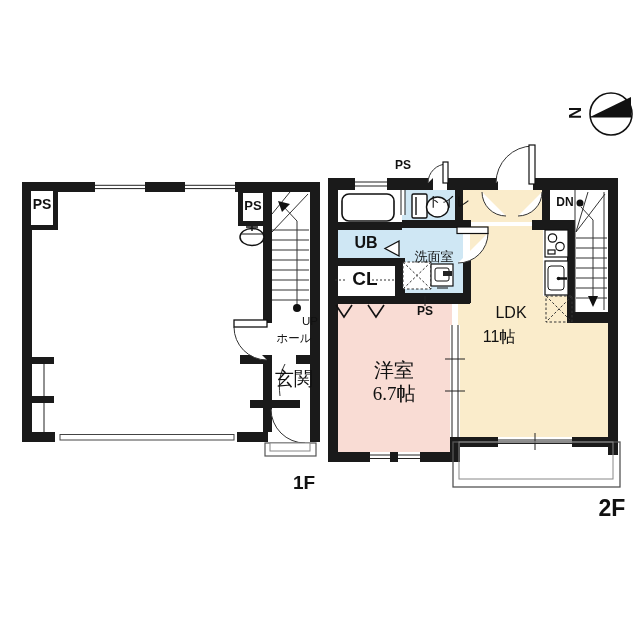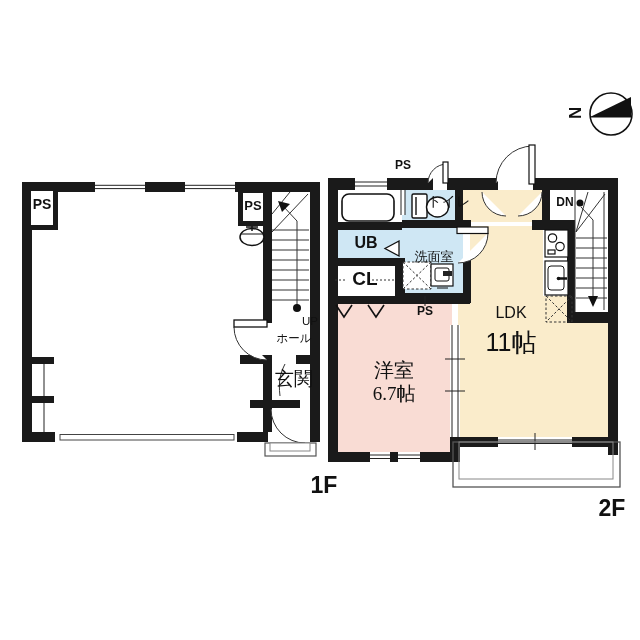--- a/index.html
+++ b/index.html
@@ -267,29 +267,29 @@
       <line x1="590" y1="117" x2="632" y2="117" stroke="#111" stroke-width="1"></line>
       <polygon points="590,117 631,97 631,117" fill="#111"></polygon>
     </g>
   </svg>
 
   <div class="lbl b" style="left:30px;top:197px;width:24px;font-size:14px;">PS</div>
   <div class="lbl b" style="left:241px;top:199px;width:24px;font-size:13px;">PS</div>
   <div class="lbl" style="left:283px;top:315px;width:30px;font-size:11.5px;margin-left:12px;">UP</div>
   <div class="lbl" style="left:271px;top:332px;width:46px;font-size:11.5px;">ホール</div>
   <div class="lbl" style="left:270px;top:369px;width:48px;font-size:19px;">玄関</div>
-  <div class="lbl b" style="left:284px;top:473px;width:40px;font-size:23px;margin-left:20px;">1F</div>
+  <div class="lbl b" style="left:284px;top:473px;width:40px;font-size:19px;">1F</div>
 
   <div class="lbl" style="left:426px;top:194px;width:46px;font-size:14px;">トイレ</div>
   <div class="lbl b" style="left:348px;top:235px;width:36px;font-size:16px;">UB</div>
   <div class="lbl" style="left:406px;top:250px;width:56px;font-size:13px;">洗面室</div>
   <div class="lbl b" style="left:343px;top:269px;width:44px;font-size:19px;text-align:center;">CL</div>
   <div class="lbl b" style="left:391px;top:159px;width:24px;font-size:12px;">PS</div>
   <div class="lbl b" style="left:413px;top:305px;width:24px;font-size:12px;">PS</div>
   <div class="lbl b" style="left:551px;top:196px;width:28px;font-size:12px;">DN</div>
   <div class="lbl" style="left:478px;top:305px;width:66px;font-size:16px;">LDK</div>
-  <div class="lbl" style="left:478px;top:329px;width:66px;font-size:25px;">11帖</div>
+  <div class="lbl" style="left:466px;top:329px;width:66px;font-size:16px;">11帖</div>
   <div class="lbl" style="left:362px;top:360px;width:64px;font-size:20px;">洋室</div>
   <div class="lbl" style="left:360px;top:384px;width:68px;font-size:19px;font-family:Liberation Serif, serif;">6.7帖</div>
   <div class="lbl b" style="left:592px;top:496px;width:40px;font-size:23px;">2F</div>
 
   <div class="lbl b n-rot" style="left:566px;top:104px;width:20px;font-size:17px;">N</div>
 </div>
 
 </body></html>

